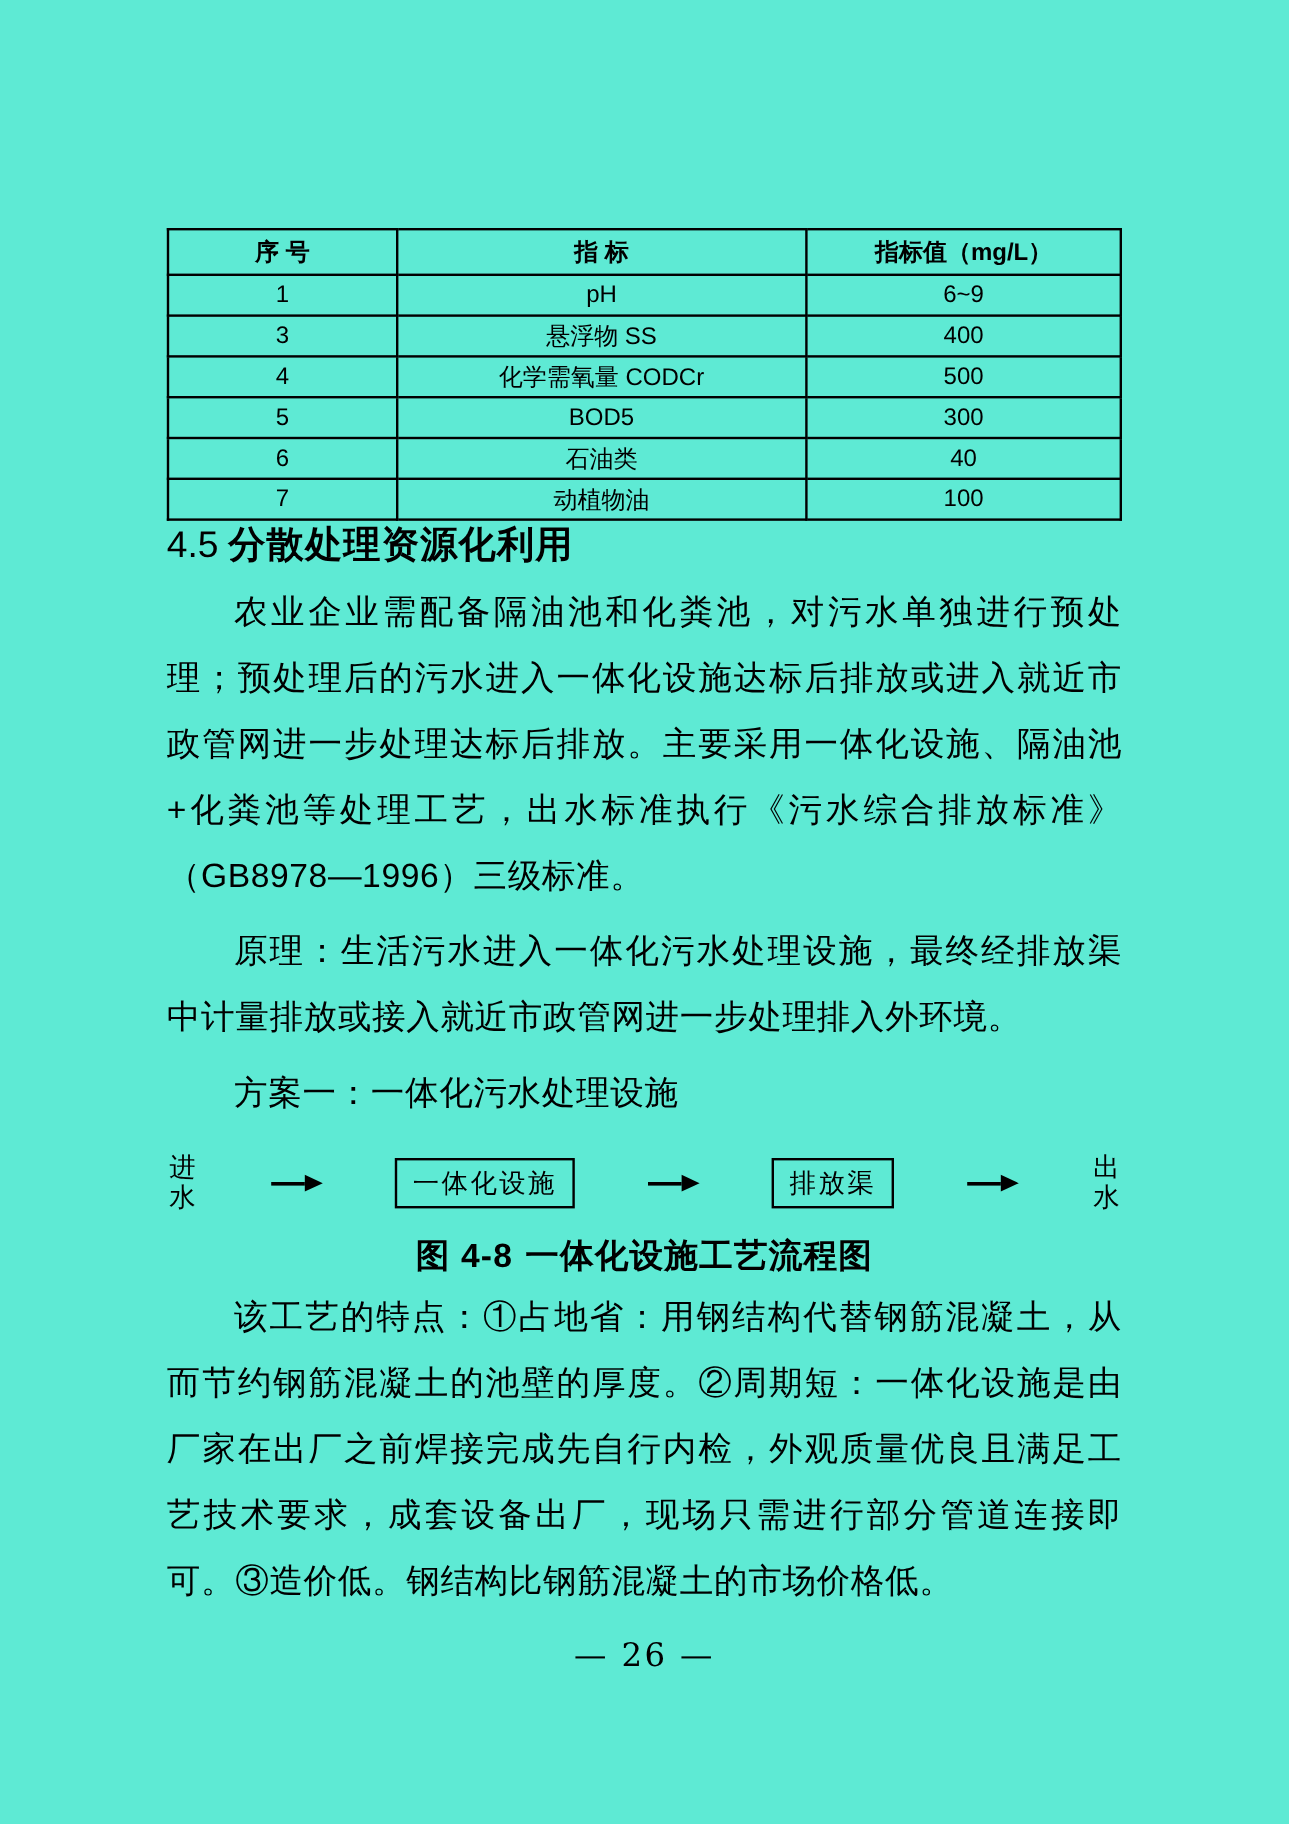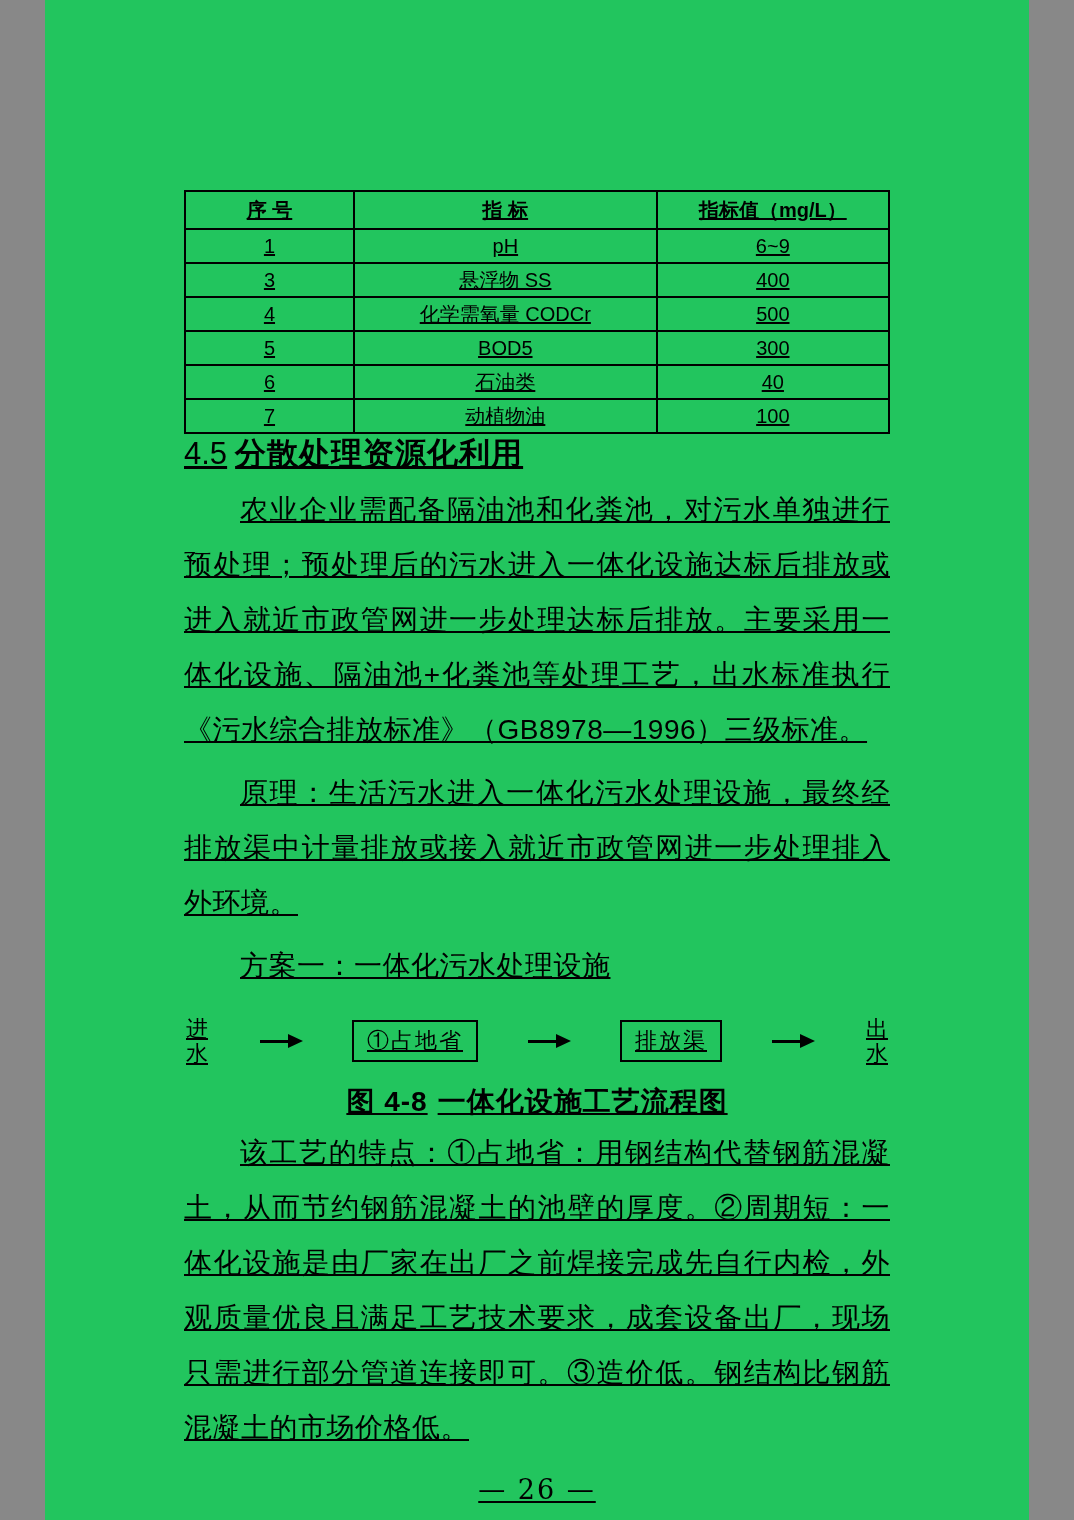--- a/index.html
+++ b/index.html
@@ -1,25 +1,24 @@
 <!DOCTYPE html>
 <html><head>
 <meta charset="utf-8">
 <style>
   * { margin: 0; padding: 0; box-sizing: border-box; }
   html, body { background: #888; }
   .page {
-    width: 984px; height: 1520px;
-    background: #22c55e;
+    width: 1074px; height: 1520px;
+    background: #5eead4;
     color: #000000;
     margin: 0 auto;
     position: relative;
     overflow: hidden;
     font-family: "Liberation Sans", sans-serif;
-    text-decoration: underline;
   }
   .content {
     padding: 190px 139px 0 139px;
   }
   
   table.std-table {
     width: 100%;
     border-collapse: collapse;
     table-layout: fixed;
   }
@@ -170,21 +169,21 @@
     <p class="para">农业企业需配备隔油池和化粪池，对污水单独进行预处理；预处理后的污水进入一体化设施达标后排放或进入就近市政管网进一步处理达标后排放。主要采用一体化设施、隔油池+化粪池等处理工艺，出水标准执行《污水综合排放标准》（GB8978—1996）三级标准。</p>
     <p class="para">原理：生活污水进入一体化污水处理设施，最终经排放渠中计量排放或接入就近市政管网进一步处理排入外环境。</p>
     <p class="para single">方案一：一体化污水处理设施</p>
 
     <div class="flow-diagram">
       <div class="vlabel">进水</div>
       <div class="flow-arrow">
         <div class="shaft"></div>
         <div class="head"></div>
       </div>
-      <div class="flow-box">①占地省</div>
+      <div class="flow-box">一体化设施</div>
       <div class="flow-arrow">
         <div class="shaft"></div>
         <div class="head"></div>
       </div>
       <div class="flow-box">排放渠</div>
       <div class="flow-arrow">
         <div class="shaft"></div>
         <div class="head"></div>
       </div>
       <div class="vlabel">出水</div>

